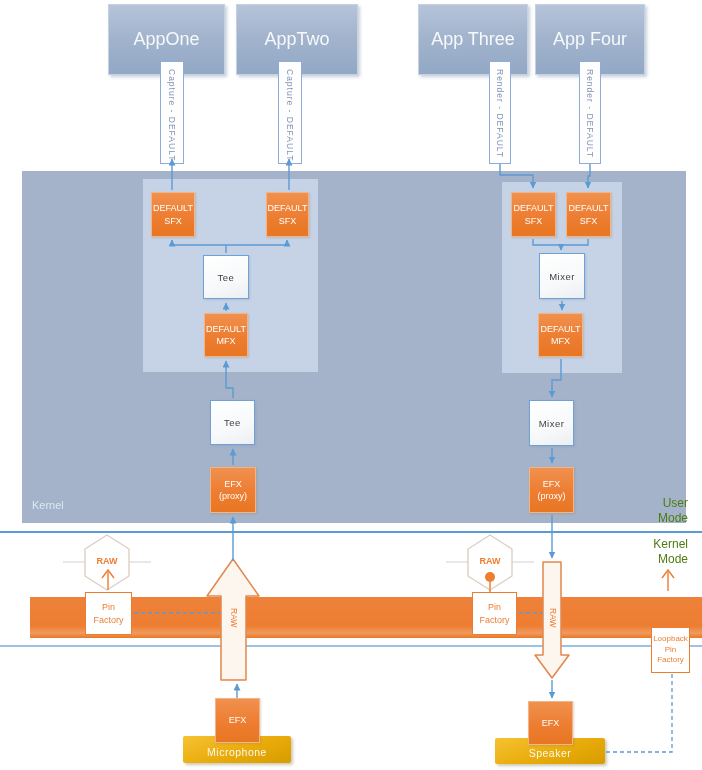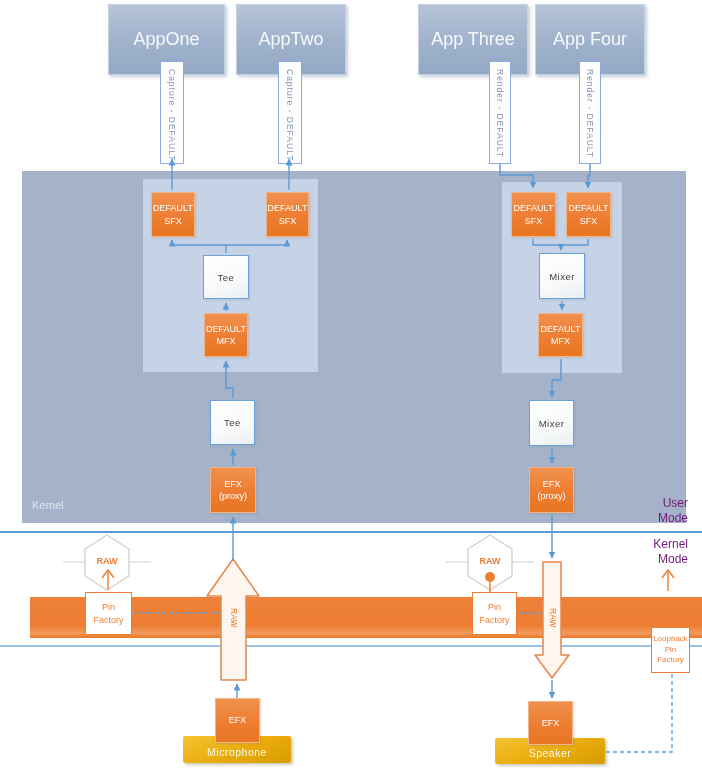--- a/index.html
+++ b/index.html
@@ -12,21 +12,21 @@
           border:1px solid #c6d2e2;box-shadow:2px 2px 3px rgba(130,150,175,.45);
           color:#f6f9fc;font-size:18px;display:flex;align-items:center;justify-content:center;}
   
   .pipe{background:#fefefe;border:1px solid #8faadc;display:flex;align-items:flex-start;justify-content:center;
         color:#8194b3;font-size:8.5px;letter-spacing:1px;}
   .pipe span{writing-mode:vertical-rl;text-orientation:mixed;margin-top:7px;}
   
   .audiodg{background:#a4b3c9;}
   .innerpanel{background:#c6d3e7;}
   .audiodg-label{color:#dfe8f3;font-size:11px;}
-  .modelabel{color:#701a75;font-size:12px;line-height:15px;text-align:right;}
+  .modelabel{color:#4d7c0f;font-size:12px;line-height:15px;text-align:right;}
   .divider{background:#5b9bd5;}
   .thinline{background:#9cc3e6;}
   
   .onode{background:linear-gradient(180deg,#f0914e 0%,#ed7d31 55%,#e87622 100%);
          border:1px solid #f0b689;color:#ffffff;font-size:9px;line-height:1.35;
          display:flex;align-items:center;justify-content:center;text-align:center;
          box-shadow:1px 1px 2px rgba(150,120,90,.3);}
   .wnode{background:linear-gradient(160deg,#ffffff 0%,#f7f9fa 60%,#eceff2 100%);
          border:1px solid #6fa1d9;color:#3f3f3f;font-size:9.5px;letter-spacing:.5px;
          display:flex;align-items:center;justify-content:center;text-align:center;
@@ -53,21 +53,21 @@
 <div id="canvas">
 
   <div class="abs audiodg" style="left:22px;top:171px;width:664px;height:352px;"></div>
   <div class="abs innerpanel" style="left:143px;top:179px;width:175px;height:193px;"></div>
   <div class="abs innerpanel" style="left:502px;top:182px;width:120px;height:191px;"></div>
   <div class="abs audiodg-label" style="left:32px;top:499px;">Kernel</div>
 
   <div class="abs appbox" style="left:108px;top:4px;width:117px;height:71px;">
     <span>AppOne</span>
   </div>
-  <div class="abs appbox" style="left:236px;top:4px;width:110px;height:71px;">
+  <div class="abs appbox" style="left:236px;top:4px;width:122px;height:71px;">
     <span>AppTwo</span>
   </div>
   <div class="abs appbox" style="left:418px;top:4px;width:110px;height:71px;">
     <span>App Three</span>
   </div>
   <div class="abs appbox" style="left:535px;top:4px;width:110px;height:71px;">
     <span>App Four</span>
   </div>
 
   <div class="abs pipe" style="left:160px;top:61px;width:24px;height:103px;">

